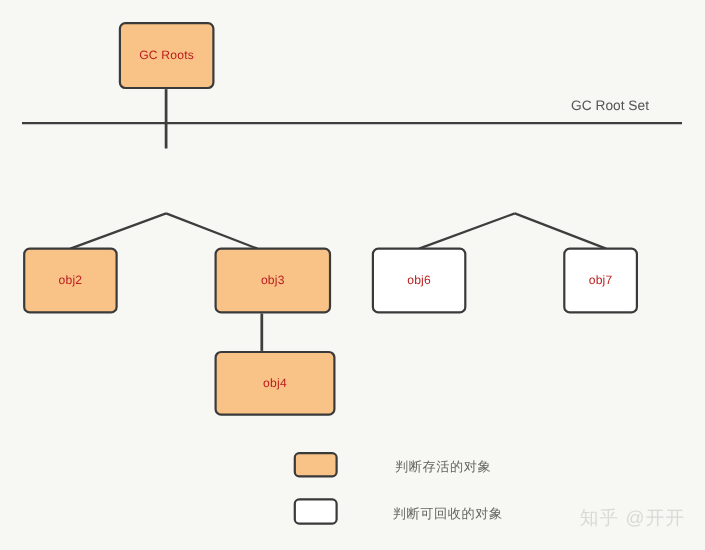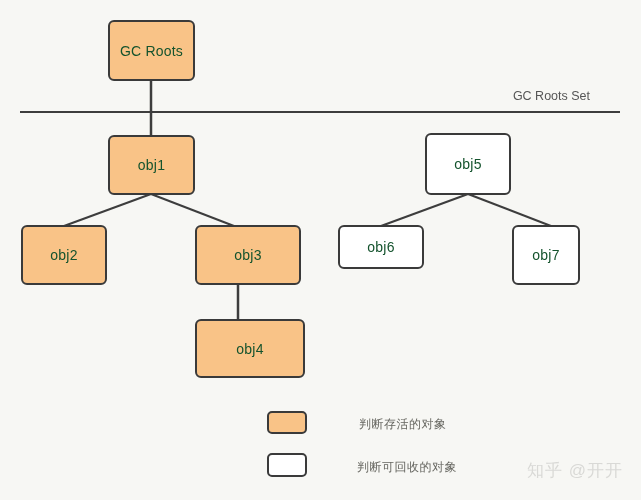--- a/index.html
+++ b/index.html
@@ -22,34 +22,34 @@
     height: 500px;
   }
   .node {
     position: absolute;
     box-sizing: border-box;
     border: 2px solid #3a3a3a;
     border-radius: 6px;
     display: flex;
     align-items: center;
     justify-content: center;
-    font-size: 14px;
-    color: #14532d;
+    font-size: 11px;
+    color: #b91c1c;
     letter-spacing: 0.2px;
   }
   .node.alive { background: #f9c387; }
   .node.recyclable { background: #ffffff; }
 
   .node-gc-roots { left: 108px; top: 20px;  width: 87px; height: 61px; }
   .node-obj1     { left: 108px; top: 135px; width: 87px; height: 60px; }
   .node-obj2     { left: 21px;  top: 225px; width: 86px; height: 60px; }
   .node-obj3     { left: 195px; top: 225px; width: 106px; height: 60px; }
   .node-obj4     { left: 195px; top: 319px; width: 110px; height: 59px; }
   .node-obj5     { left: 425px; top: 133px; width: 86px; height: 62px; }
-  .node-obj6     { left: 338px; top: 225px; width: 86px; height: 44px; }
+  .node-obj6     { left: 338px; top: 225px; width: 86px; height: 60px; }
   .node-obj7     { left: 512px; top: 225px; width: 68px; height: 60px; }
 
   .root-set-label {
     position: absolute;
     top: 89px;
     right: 51px;
     font-size: 12.5px;
     color: #555555;
   }
 
@@ -88,28 +88,26 @@
   <svg class="edges" viewBox="0 0 641 500" xmlns="http://www.w3.org/2000/svg">
     <line x1="20" y1="112" x2="620" y2="112" stroke="#3d3d3d" stroke-width="2"></line>
     <line x1="151" y1="81" x2="151" y2="135" stroke="#3d3d3d" stroke-width="2.5"></line>
     <line x1="151" y1="194" x2="64" y2="226" stroke="#3d3d3d" stroke-width="2"></line>
     <line x1="151" y1="194" x2="234" y2="226" stroke="#3d3d3d" stroke-width="2"></line>
     <line x1="238" y1="285" x2="238" y2="319" stroke="#3d3d3d" stroke-width="2.5"></line>
     <line x1="468" y1="194" x2="381" y2="226" stroke="#3d3d3d" stroke-width="2"></line>
     <line x1="468" y1="194" x2="551" y2="226" stroke="#3d3d3d" stroke-width="2"></line>
   </svg>
 
-  <div class="root-set-label">GC Roots Set</div>
+  <div class="root-set-label">GC Root Set</div>
 
   <div class="node alive node-gc-roots">GC Roots</div>
-  <div class="node alive node-obj1">obj1</div>
   <div class="node alive node-obj2">obj2</div>
   <div class="node alive node-obj3">obj3</div>
   <div class="node alive node-obj4">obj4</div>
-  <div class="node recyclable node-obj5">obj5</div>
   <div class="node recyclable node-obj6">obj6</div>
   <div class="node recyclable node-obj7">obj7</div>
 
   <div class="legend-swatch alive"></div>
   <div class="legend-label alive">判断存活的对象</div>
   <div class="legend-swatch recyclable"></div>
   <div class="legend-label recyclable">判断可回收的对象</div>
 
   <div class="watermark">知乎 @开开</div>
 

